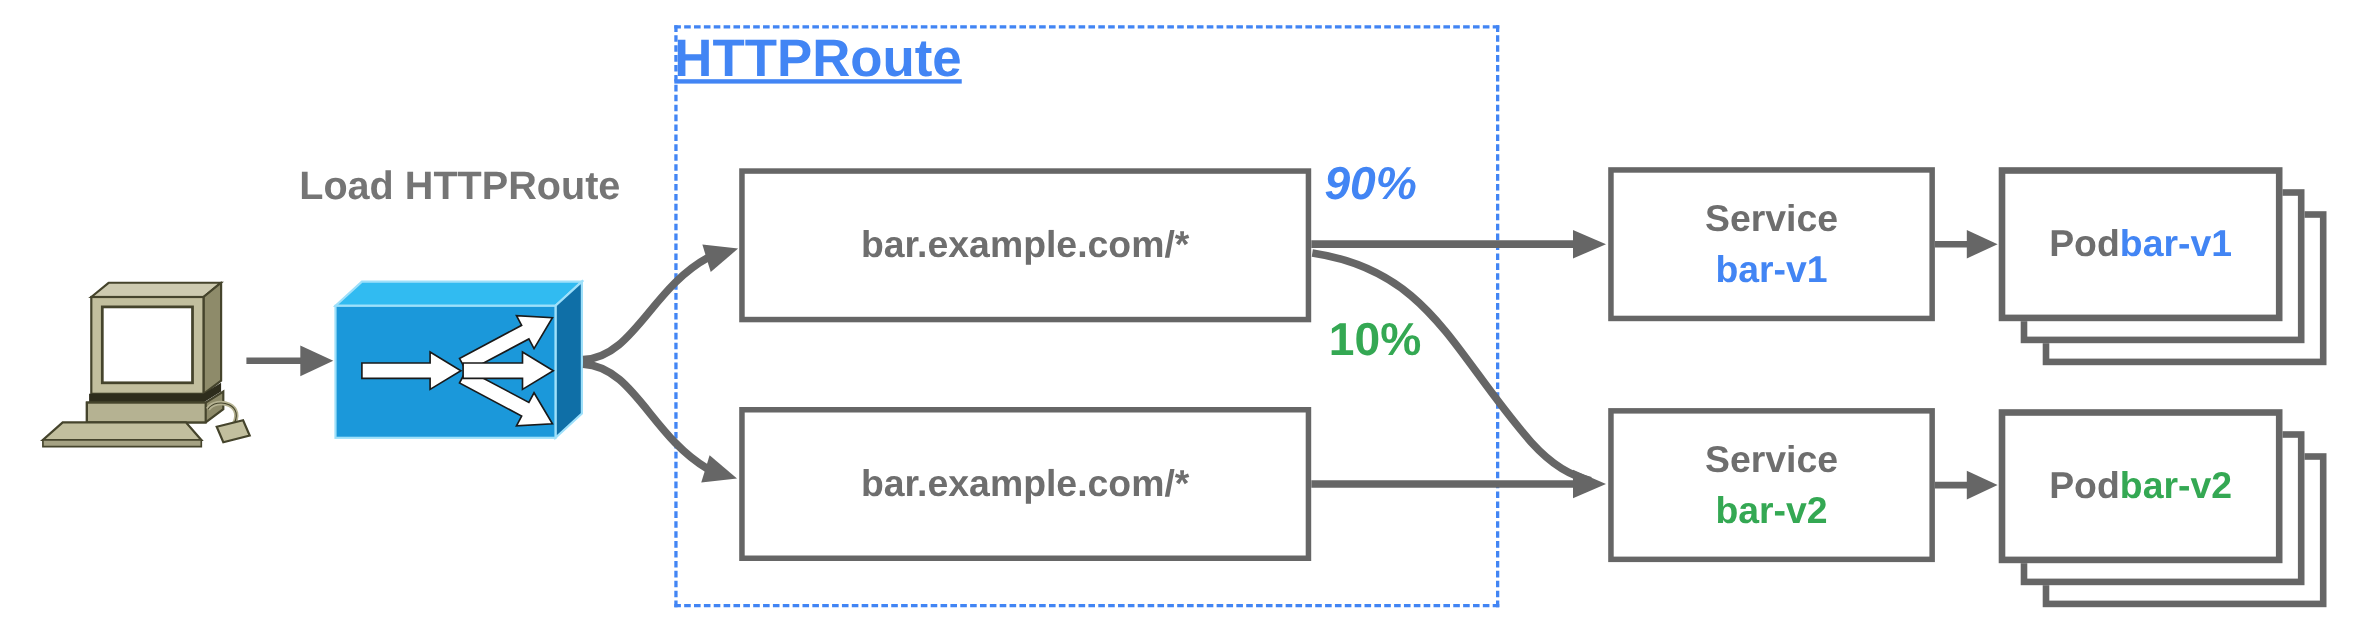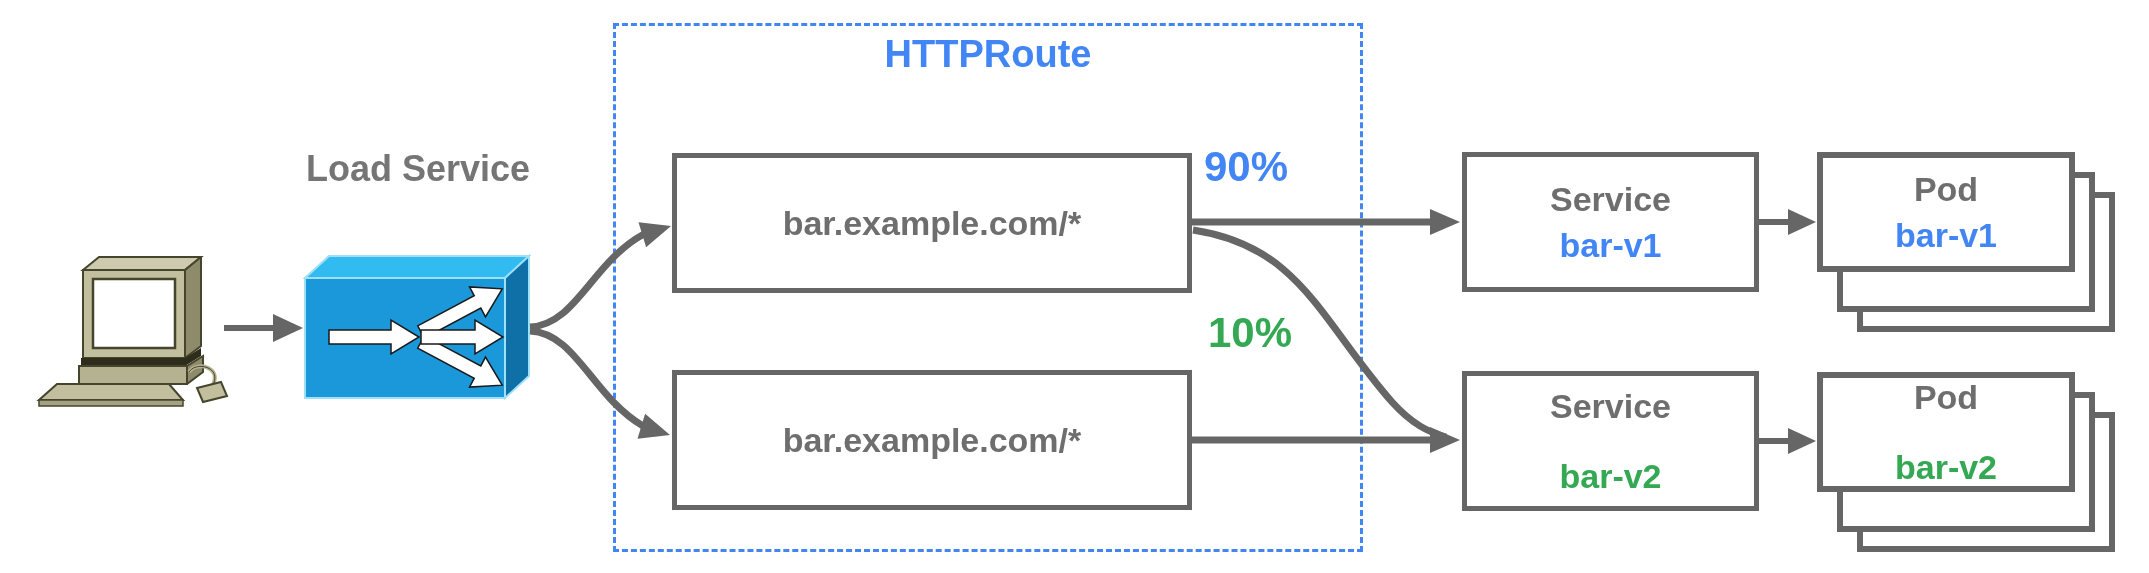--- a/index.html
+++ b/index.html
@@ -7,50 +7,50 @@
     position:relative;width:2149px;height:573px;background:#ffffff;overflow:hidden;
     font-family:"Liberation Sans","DejaVu Sans",sans-serif;font-weight:700;
   }
   .abs{position:absolute;}
   
   .dashed-box{
     left:613px;top:23px;width:750px;height:529px;box-sizing:border-box;
     border:3px dashed #4285f4;background:transparent;z-index:0;
   }
   .route-title{
-    left:613px;top:28px;width:750px;text-align:center;color:#4285f4;
-    font-size:38px;line-height:52px;z-index:2;
+    left:613px;top:28px;width:750px;text-align:left;color:#4285f4;
+    font-size:48px;line-height:52px;z-index:2;text-decoration:underline;
   }
   
   .node-box{
     box-sizing:border-box;border:5px solid #666666;background:#ffffff;
     display:flex;flex-direction:column;align-items:center;justify-content:center;
     z-index:2;color:#6e6e6e;font-size:34px;line-height:46px;text-align:center;
   }
   .route-box-1{left:672px;top:153px;width:520px;height:140px;}
   .route-box-2{left:672px;top:370px;width:520px;height:140px;}
   .service-box-1{left:1462px;top:152px;width:297px;height:140px;}
   .service-box-2{left:1462px;top:371px;width:297px;height:140px;}
   .blue{color:#4285f4;}
-  .green{color:#34a853;margin-top:24px;}
+  .green{color:#34a853;}
   .gray{color:#6e6e6e;}
   .pct{font-size:42px;line-height:42px;z-index:2;}
-  .pct-90{left:1204px;top:146px;}
+  .pct-90{left:1204px;top:146px;font-style:italic;}
   .pct-10{left:1208px;top:288px;}
   .lb-label{left:268px;top:148px;width:300px;text-align:center;color:#757575;font-size:36px;z-index:2;}
   
   .pod-stack{width:298px;height:180px;z-index:2;}
   .pod-stack-1{left:1817px;top:152px;}
   .pod-stack-2{left:1817px;top:372px;}
   .pod-layer{position:absolute;width:258px;height:140px;box-sizing:border-box;
     border:6px solid #666666;background:#ffffff;}
   .pod-layer.l3{left:40px;top:40px;}
   .pod-layer.l2{left:20px;top:20px;}
-  .pod-box{position:absolute;left:0;top:0;width:258px;height:120px;box-sizing:border-box;
-    border:6px solid #666666;background:#ffffff;display:flex;flex-direction:column;
+  .pod-box{position:absolute;left:0;top:0;width:258px;height:140px;box-sizing:border-box;
+    border:6px solid #666666;background:#ffffff;display:flex;flex-direction:row;
     align-items:center;justify-content:center;font-size:34px;line-height:46px;text-align:center;}
   #connectors{left:0;top:0;z-index:1;pointer-events:none;}
   svg{display:block;}
 </style>
 </head>
 <body>
 
 <div id="canvas">
 
   <svg class="abs" style="left:25px;top:256px;" width="210" height="152" viewBox="0 0 210 152">
@@ -70,21 +70,21 @@
 
     <path d="M 186 132 C 200 112 172 104 164 116" fill="none" stroke="#b5b292" stroke-width="4"></path>
     <path d="M 186 132 C 200 112 172 104 164 116" fill="none" stroke="#45442c" stroke-width="1"></path>
 
     <polygon points="32,128 144,128 158,144 14,144" fill="#c2bf9e" stroke="#45442c" stroke-width="2"></polygon>
     <polygon points="14,144 158,144 158,150 14,150" fill="#a5a283" stroke="#45442c" stroke-width="1.5"></polygon>
 
     <polygon points="172,132 196,126 202,140 178,146" fill="#c2bf9e" stroke="#45442c" stroke-width="2"></polygon>
   </svg>
 
-  <div class="abs lb-label">Load Service</div>
+  <div class="abs lb-label">Load HTTPRoute</div>
 
   <svg class="abs" style="left:303px;top:254px;" width="228" height="148" viewBox="0 0 228 148">
     <polygon points="2,24 26,2 226,2 202,24" fill="#31bbf1" stroke="#9ee0fa" stroke-width="2"></polygon>
     <polygon points="202,24 226,2 226,122 202,144" fill="#0f6fa7" stroke="#9ee0fa" stroke-width="2"></polygon>
     <rect x="2" y="24" width="200" height="120" fill="#1b98da" stroke="#9ee0fa" stroke-width="2"></rect>
 
     <g fill="#ffffff" stroke="#1a1a1a" stroke-width="1.5">
       <polygon points="0,-7 64,-7 64,-17 92,0 64,17 64,7 0,7" transform="translate(118,78) rotate(-28)"></polygon>
       <polygon points="0,-7 64,-7 64,-17 92,0 64,17 64,7 0,7" transform="translate(118,88) rotate(28)"></polygon>
       <polygon points="0,-7 54,-7 54,-17 82,0 54,17 54,7 0,7" transform="translate(118,83)"></polygon>

